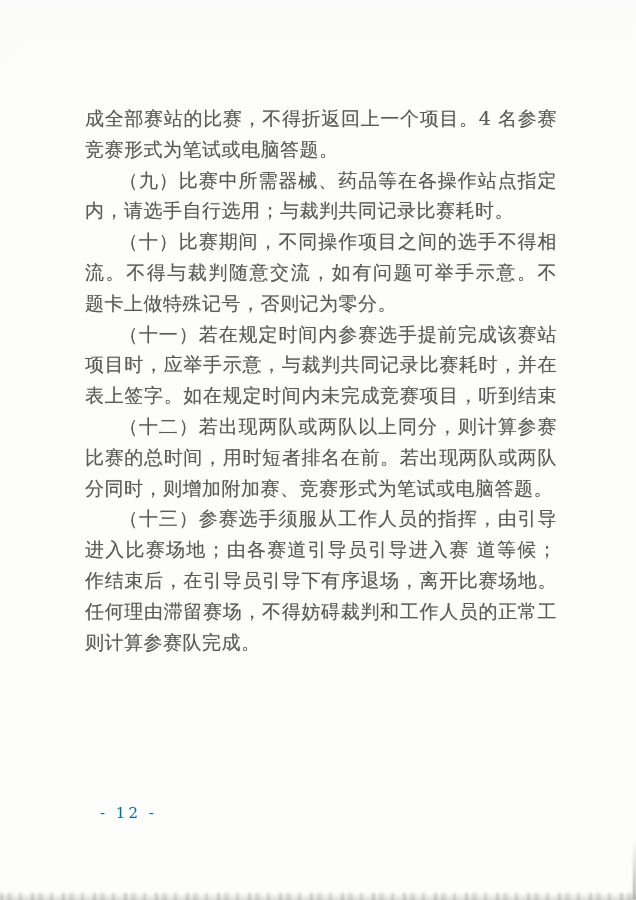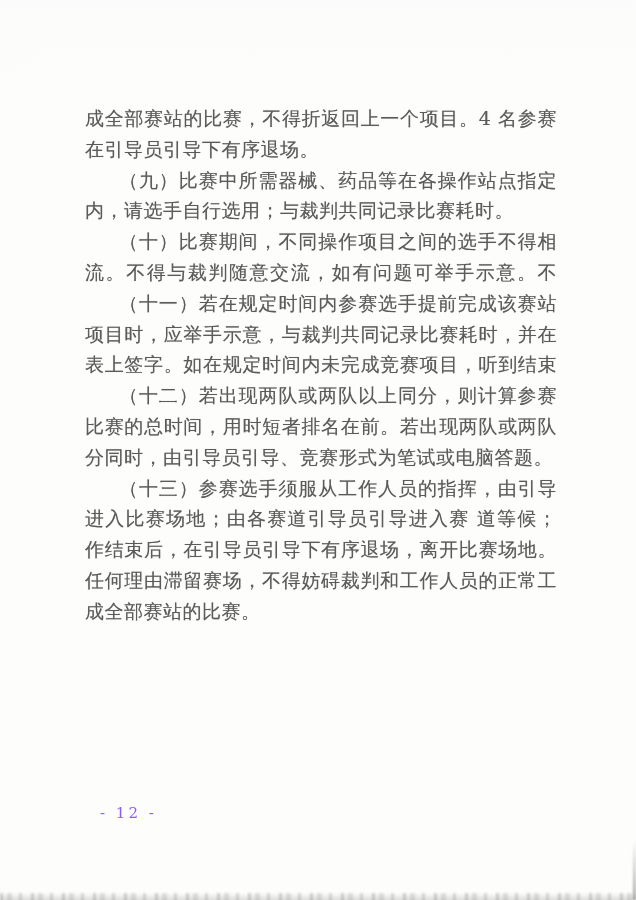--- a/index.html
+++ b/index.html
@@ -46,21 +46,21 @@
     text-align-last:justify;
     overflow:hidden;
     height:30.8px;
   }
   .line.indent{
     text-indent:34px;
   }
   .footer{
     position:absolute;
     left:100px;top:804px;
-    color:#8b5cf6;
+    color:#0369a1;
     font-size:15px;
     letter-spacing:3px;
     filter:blur(.3px);
   }
   .scan-edge-bottom{
     position:absolute;
     left:0;right:0;bottom:-2px;height:9px;
     background:
       linear-gradient(to bottom, rgba(0,0,0,0) 0%, rgba(40,40,40,.28) 80%),
       repeating-linear-gradient(90deg,
@@ -80,36 +80,37 @@
     filter:blur(1px);
   }
 </style>
 </head>
 <body>
 
 <div class="page">
 
   <main class="content">
     <p class="line fill">成全部赛站的比赛，不得折返回上一个项目。4 名参赛选手须</p>
-    <p class="line">在引导员引导下有序退场。</p>
+    <p class="line">竞赛形式为笔试或电脑答题。</p>
     <p class="line indent fill">（九）比赛中所需器械、药品等在各操作站点指定区域</p>
     <p class="line">内，请选手自行选用；与裁判共同记录比赛耗时。</p>
     <p class="line indent fill">（十）比赛期间，不同操作项目之间的选手不得相互交</p>
     <p class="line fill">流。不得与裁判随意交流，如有问题可举手示意。不 得在答</p>
+    <p class="line">题卡上做特殊记号，否则记为零分。</p>
     <p class="line indent fill">（十一）若在规定时间内参赛选手提前完成该赛站的比赛</p>
     <p class="line fill">项目时，应举手示意，与裁判共同记录比赛耗时，并在 评分</p>
     <p class="line fill">表上签字。如在规定时间内未完成竞赛项目，听到结束比赛的</p>
     <p class="line indent fill">（十二）若出现两队或两队以上同分，则计算参赛队完成</p>
     <p class="line fill">比赛的总时间，用时短者排名在前。若出现两队或两队以上同</p>
-    <p class="line">分同时，由引导员引导、竞赛形式为笔试或电脑答题。</p>
+    <p class="line">分同时，则增加附加赛、竞赛形式为笔试或电脑答题。</p>
     <p class="line indent fill">（十三）参赛选手须服从工作人员的指挥，由引导员引导</p>
     <p class="line fill">进入比赛场地；由各赛道引导员引导进入赛 道等候；全部操</p>
     <p class="line fill">作结束后，在引导员引导下有序退场，离开比赛场地。不得以</p>
     <p class="line fill">任何理由滞留赛场，不得妨碍裁判和工作人员的正常工作，否</p>
-    <p class="line">成全部赛站的比赛。</p>
+    <p class="line">则计算参赛队完成。</p>
   </main>
 
   <footer class="footer">
     <span>- 12 -</span>
   </footer>
 
   <div class="scan-edge-bottom"></div>
   <div class="scan-edge-right"></div>
 
 </div>

